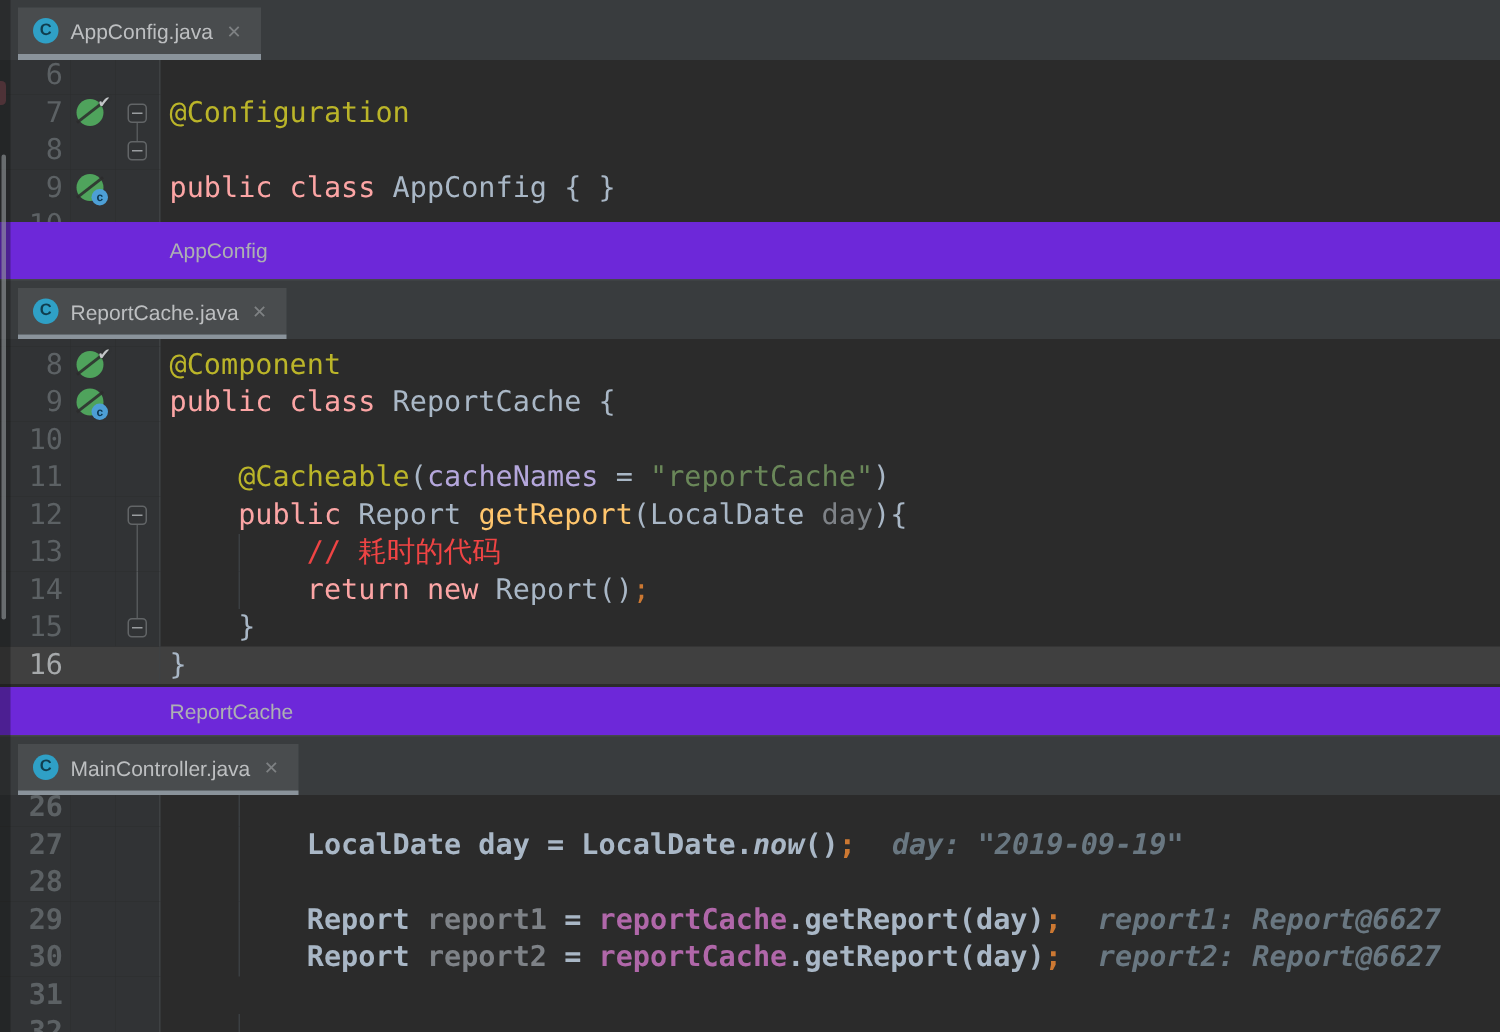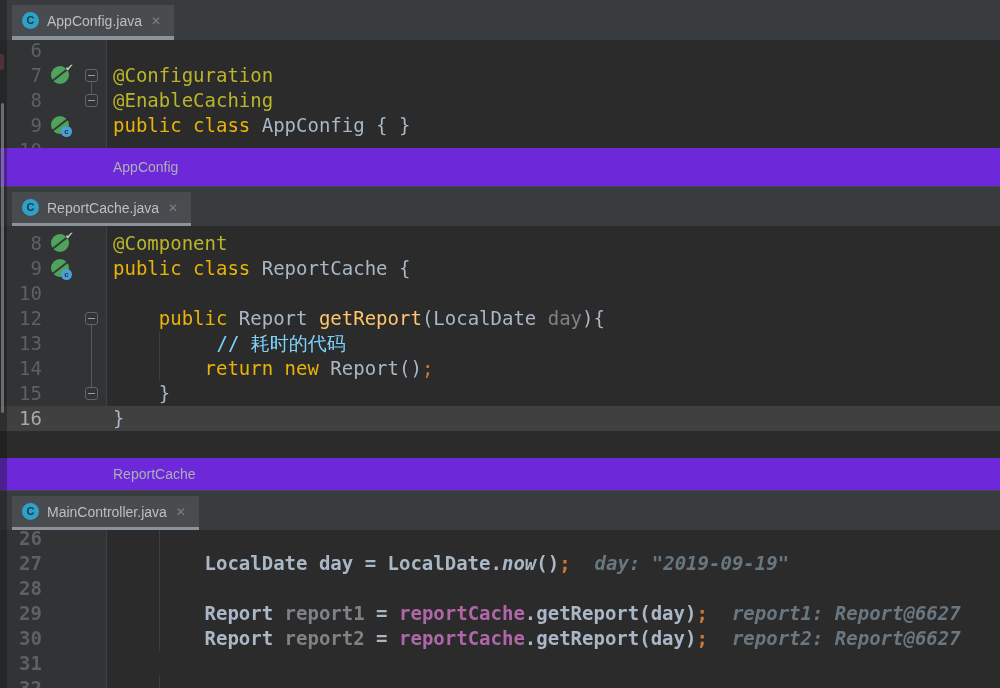--- a/index.html
+++ b/index.html
@@ -52,25 +52,25 @@
     width:47px; text-align:right; padding-right:5px;
     color:#5C6164; font-size:19px;
   }
   .row.current .num { color:#A6A9AB; }
   .icell { width:30px; position:relative; }
   .fcell { width:30px; position:relative; border-right:1px solid #3E4143; }
   .codetext { position:relative; white-space:pre; padding-left:6px; color:#A9B7C6; flex:1; }
   
   .guide { position:absolute; top:0; bottom:0; width:1px; background:#3B3F42; }
   
-  .tk-kw   { color:#eab308; }
+  .tk-kw   { color:#fca5a5; }
   .tk-ann  { color:#BBB529; }
   .tk-def  { color:#A9B7C6; }
   .tk-str  { color:#6A8759; }
-  .tk-com  { color:#7dd3fc;margin-left:12px; }
+  .tk-com  { color:#ef4444; }
   .tk-gray { color:#7E8287; }
   .tk-field{ color:#B067A9; }
   .tk-attr { color:#B5A7DC; }
   .tk-mdecl{ color:#FFC66D; }
   .tk-semi { color:#CC7832; }
   .tk-ital { color:#A9B7C6; font-style:italic; }
   .hint { color:#697781; font-style:italic; margin-left:24px; }
   
   .spring {
     position:absolute; left:4px; top:3px; width:18px; height:18px;
@@ -152,21 +152,20 @@
             </span>
             <span class="codetext"><span class="tk-ann">@Configuration</span></span>
           </div>
           <div class="row">
             <span class="num gut">8</span>
             <span class="icell gut"></span>
             <span class="fcell gut">
               <span class="fline fl-above"></span>
               <span class="fmark"></span>
             </span>
-            <span class="codetext"><span class="tk-ann">@EnableCaching</span></span>
           </div>
           <div class="row">
             <span class="num gut">9</span>
             <span class="icell gut">
               <span class="spring">
                 <span class="vein"></span>
                 <span class="badge">c</span>
               </span>
             </span>
             <span class="fcell gut"></span>
@@ -223,20 +222,26 @@
             <span class="fcell gut"></span>
             <span class="codetext"><span class="tk-kw">public class </span><span class="tk-def">ReportCache {</span></span>
           </div>
           <div class="row">
             <span class="num gut">10</span>
             <span class="icell gut"></span>
             <span class="fcell gut"></span>
             <span class="codetext"></span>
           </div>
           <div class="row">
+            <span class="num gut">11</span>
+            <span class="icell gut"></span>
+            <span class="fcell gut"></span>
+            <span class="codetext"><span class="tk-def">    </span><span class="tk-ann">@Cacheable</span><span class="tk-def">(</span><span class="tk-attr">cacheNames</span><span class="tk-def"> = </span><span class="tk-str">"reportCache"</span><span class="tk-def">)</span></span>
+          </div>
+          <div class="row">
             <span class="num gut">12</span>
             <span class="icell gut"></span>
             <span class="fcell gut">
               <span class="fline fl-below"></span>
               <span class="fmark"></span>
             </span>
             <span class="codetext"><span class="tk-def">    </span><span class="tk-kw">public </span><span class="tk-def">Report </span><span class="tk-mdecl">getReport</span><span class="tk-def">(LocalDate </span><span class="tk-gray">day</span><span class="tk-def">){</span></span>
           </div>
           <div class="row">
             <span class="num gut">13</span>

